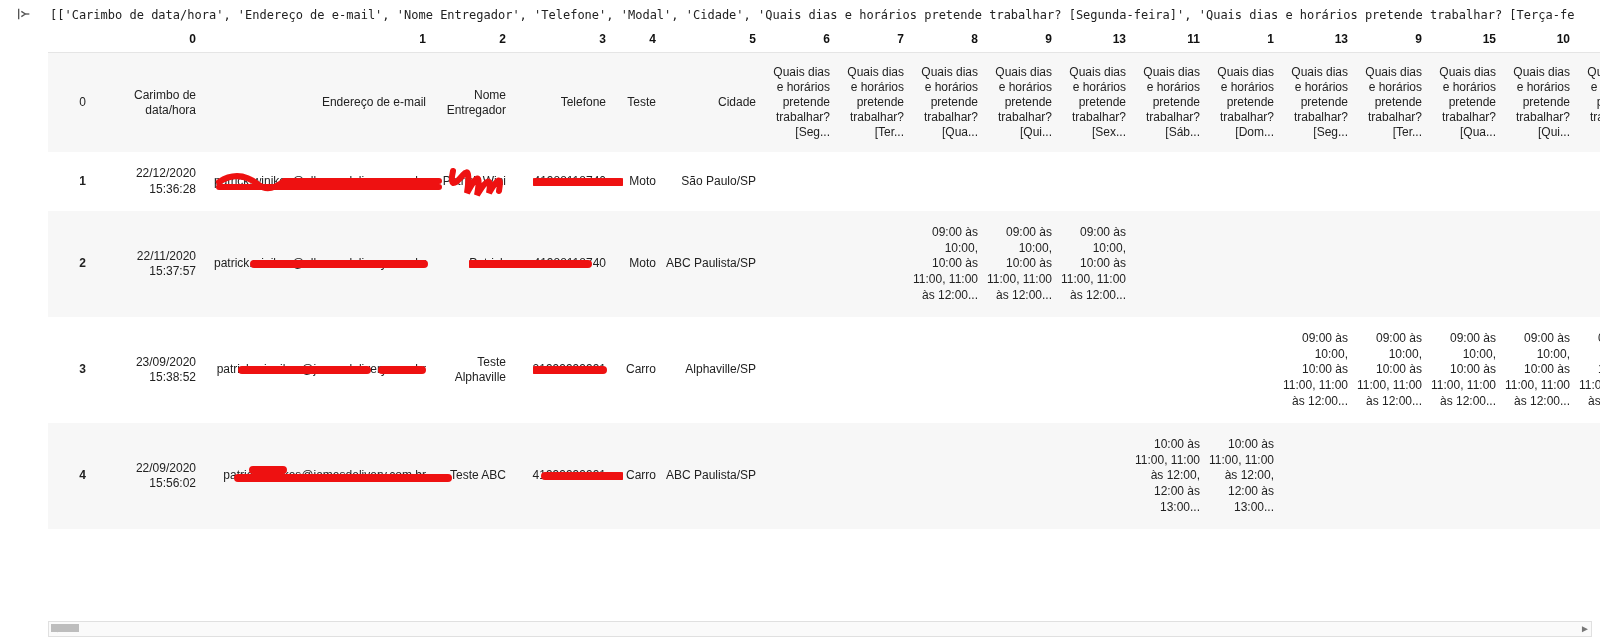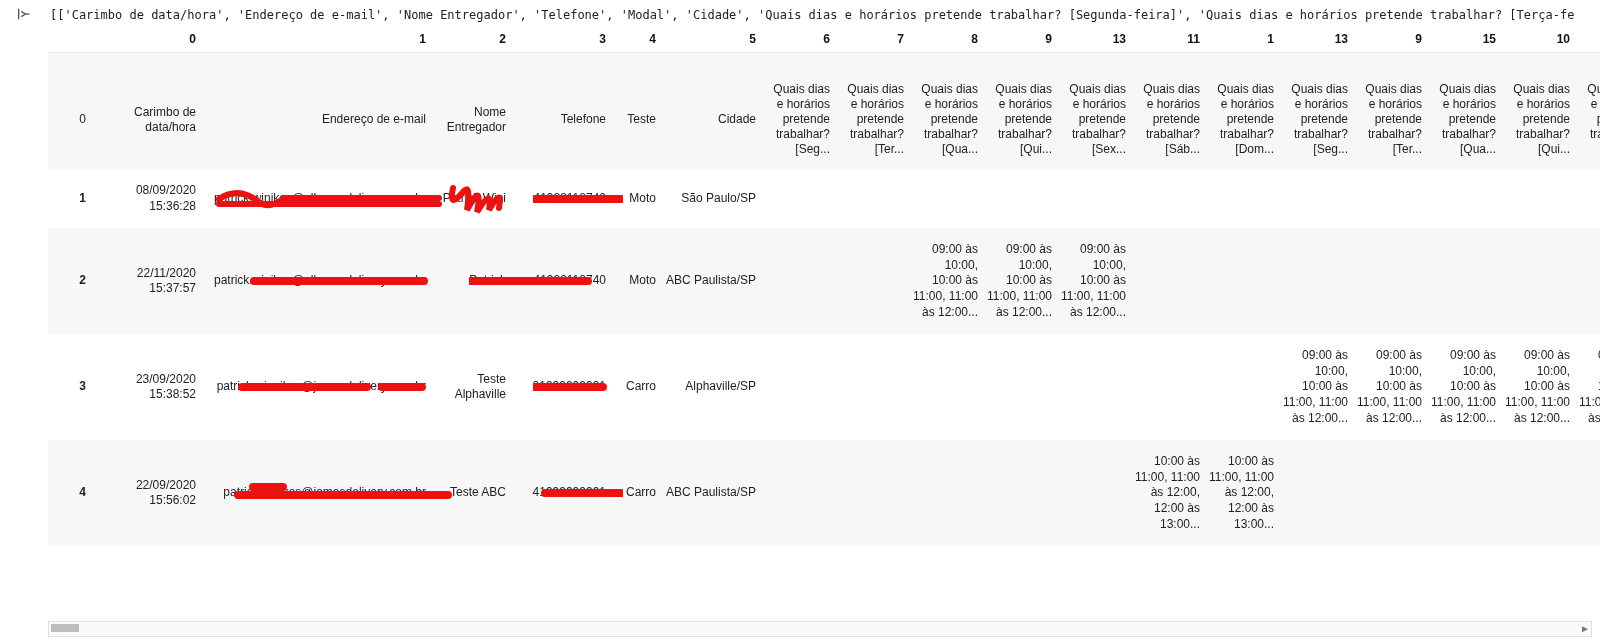--- a/index.html
+++ b/index.html
@@ -17,21 +17,21 @@
   col.idx{width:42px;}
   col.c0{width:110px;}
   col.c1{width:230px;}
   col.c2{width:80px;}
   col.c3{width:100px;}
   col.c4{width:50px;}
   col.c5{width:100px;}
   col.cq{width:74px;}
   tr.numrow th{font-weight:700;color:#111;border-bottom:1px solid #e5e5e5;padding-top:4px;padding-bottom:6px;}
   .alt{background:#f7f7f7;}
-  tr.headrow td,tr.headrow th{padding-top:29px;padding-bottom:12px;line-height:1.25;}
+  tr.headrow td,tr.headrow th{padding-top:12px;padding-bottom:12px;line-height:1.25;}
   tr.drow td,tr.drow th{padding-top:14px;padding-bottom:14px;line-height:1.3;}
   tr.drow th{font-weight:700;}
   .hscroll-hint{position:absolute;left:48px;right:8px;bottom:4px;height:14px;background:#fafafa;border:1px solid #e0e0e0;}
   .hscroll-thumb{position:absolute;left:2px;top:2px;height:8px;width:28px;background:#bdbdbd;}
   .hscroll-arrow{position:absolute;top:0;width:14px;height:12px;display:flex;align-items:center;justify-content:center;color:#777;font-size:10px;user-select:none;}
   .hscroll-arrow.left{left:-1px;}
   .hscroll-arrow.right{right:-1px;}
   
   .redact{position:relative;display:inline-block;}
   .redact svg{position:absolute;left:0;top:50%;transform:translateY(-50%);pointer-events:none;}
@@ -119,21 +119,21 @@
             <td>Quais dias e horários pretende trabalhar? [Dom...</td>
             <td>Quais dias e horários pretende trabalhar? [Seg...</td>
             <td>Quais dias e horários pretende trabalhar? [Ter...</td>
             <td>Quais dias e horários pretende trabalhar? [Qua...</td>
             <td>Quais dias e horários pretende trabalhar? [Qui...</td>
             <td>Quais dias e horários pretende trabalhar? [Sex...</td>
           </tr>
 
           <tr class="drow">
             <th>1</th>
-            <td>08/09/2020 15:36:28</td>
+            <td>22/12/2020 15:36:28</td>
             <td>
               <span class="redact">
                 <span class="muted">patrick.winikes@ollamesdelivery.com.br</span>
                 <svg width="230" height="30" viewBox="0 0 230 30">
                       <path d="M5 15 Q 25 2 45 18 Q55 26 70 14 L 225 14 M5 20 L 225 20" stroke="#e11" stroke-width="6" fill="none" stroke-linecap="round"></path>
                     </svg>
               </span>
             </td>
             <td>
               <span class="redact">

